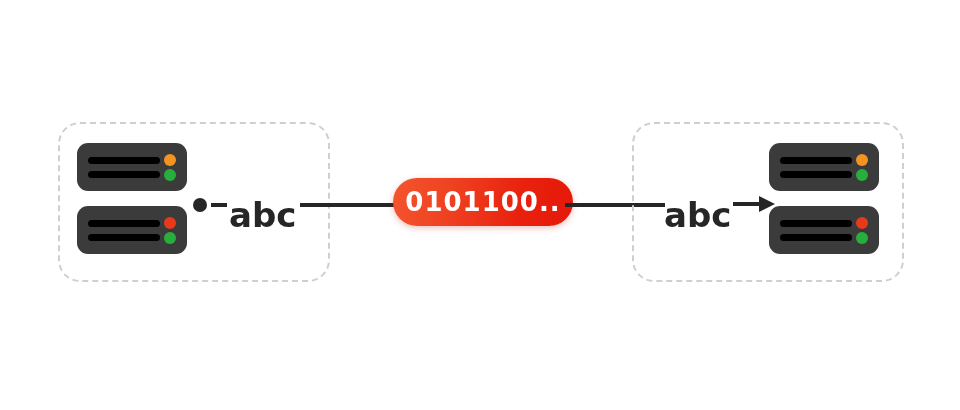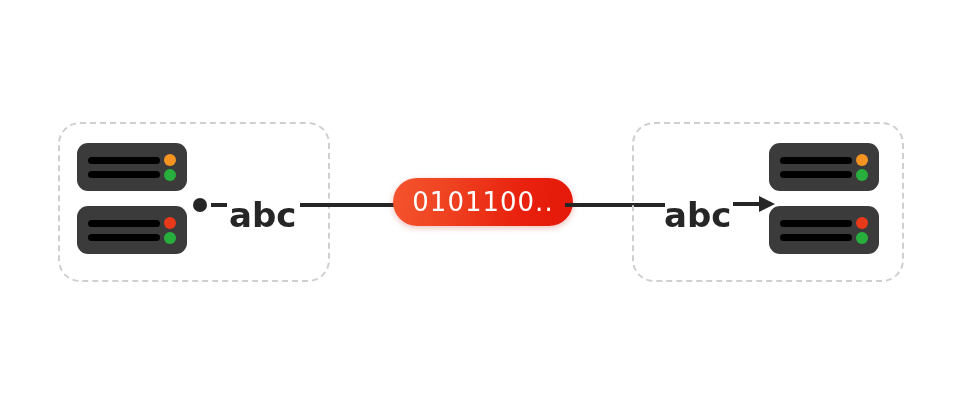--- a/index.html
+++ b/index.html
@@ -137,21 +137,21 @@
     background: linear-gradient(100deg, #f4542e 0%, #ef4322 30%, #e8200d 72%, #e5190a 100%);
     box-shadow: 0 2px 6px rgba(180, 30, 10, 0.28);
     display: flex;
     align-items: center;
     justify-content: center;
     box-sizing: border-box;
   }
   #binary-pill-text {
     color: #ffffff;
     font-size: 26px;
-    font-weight: normal;
+    font-weight: bold;
     letter-spacing: 1px;
     font-family: "DejaVu Sans", "Liberation Sans", sans-serif;
     white-space: nowrap;
   }
 </style>
 </head>
 <body>
 
 <div id="stage">
 

